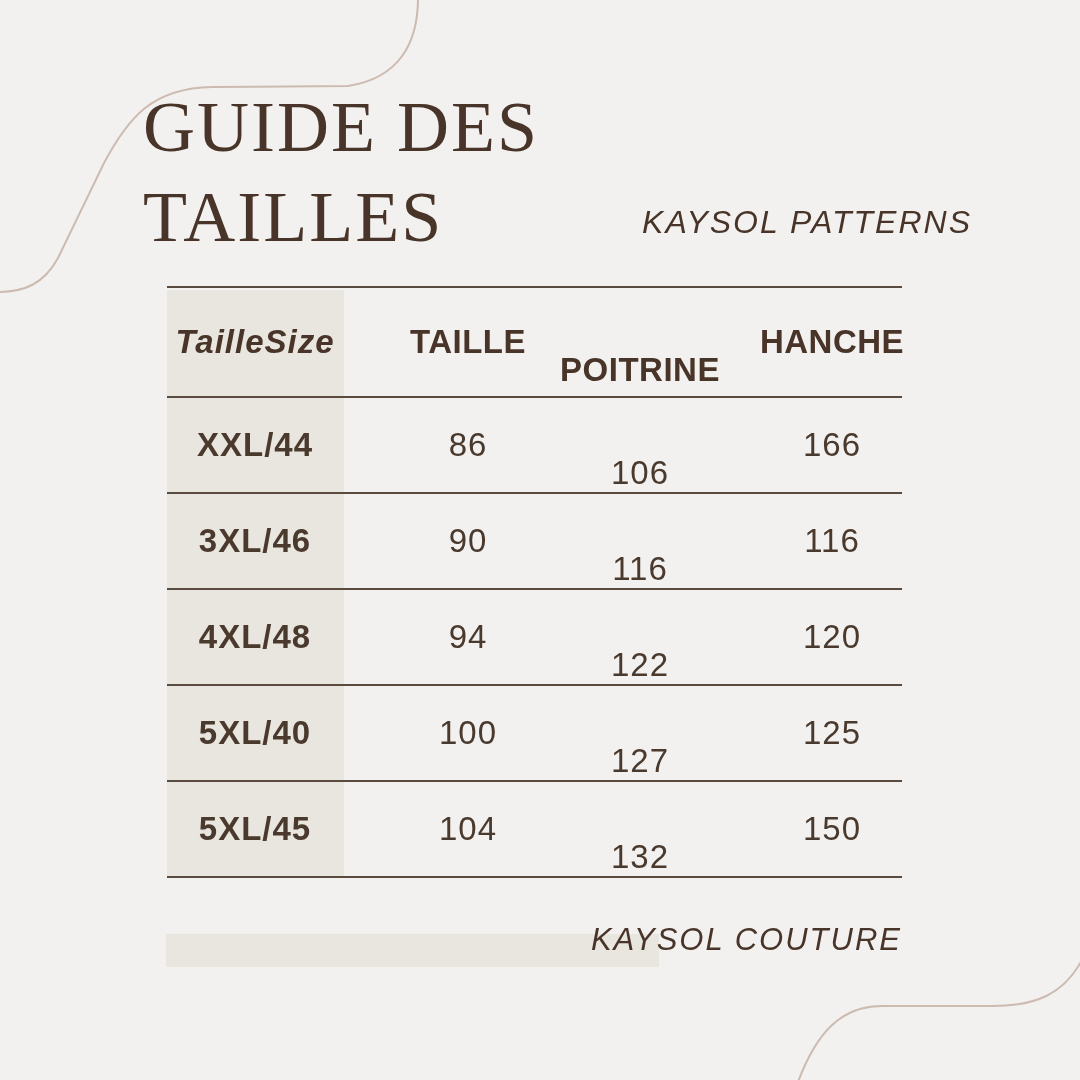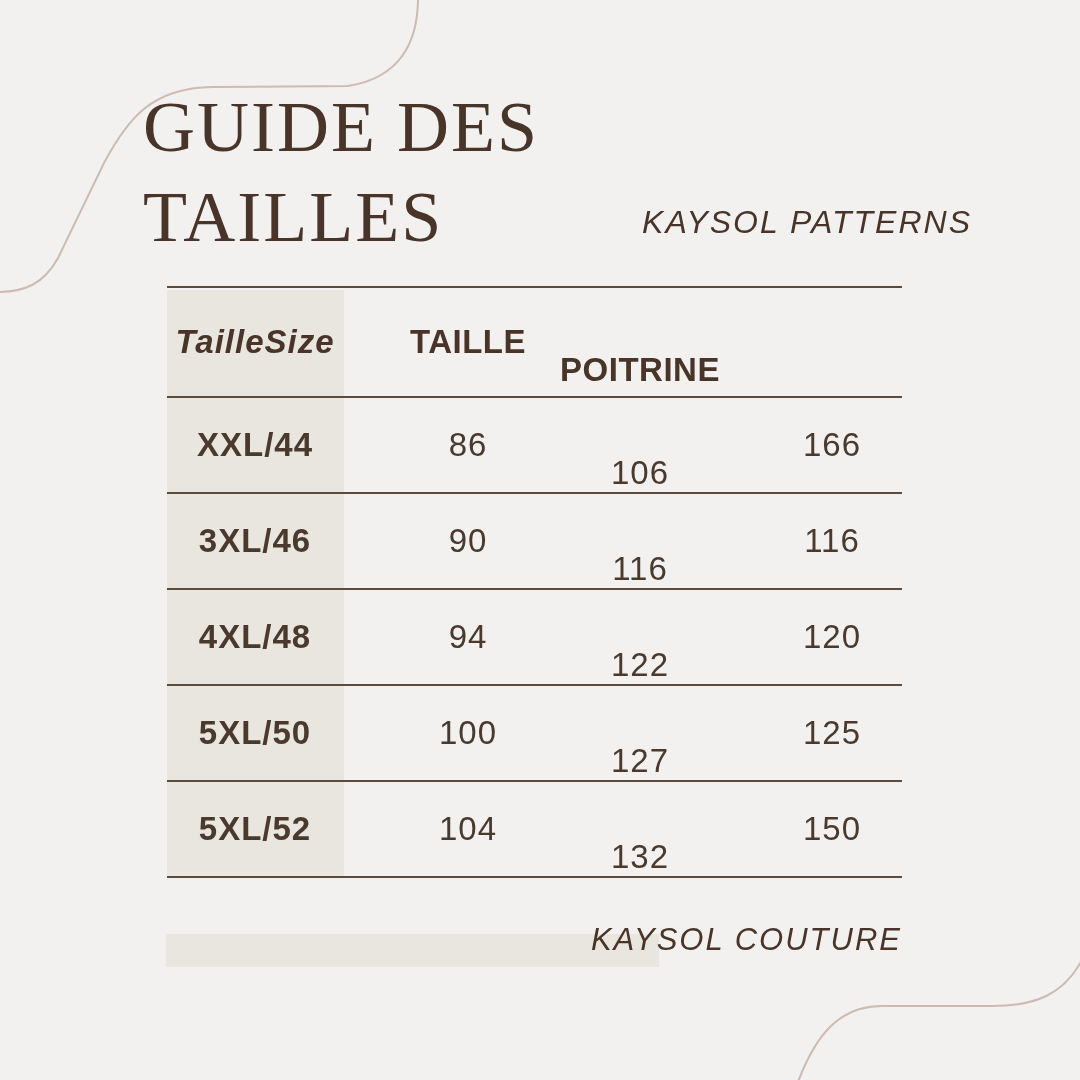--- a/index.html
+++ b/index.html
@@ -95,20 +95,21 @@
 
   <div class="brand-top">KAYSOL PATTERNS</div>
 
   <div class="size-table">
     <div class="band"></div>
 
     <div class="row header-row">
       <span class="cell c0 hdr-size">TailleSize</span>
       <span class="cell c1 hdr">TAILLE</span>
       <span class="cell c2 hdr">POITRINE</span>
+      <span class="cell c3 hdr">HANCHE</span>
     </div>
 
     <div class="row">
       <span class="cell c0">XXL/44</span>
       <span class="cell c1">86</span>
       <span class="cell c2">106</span>
       <span class="cell c3">166</span>
     </div>
 
     <div class="row">
@@ -119,28 +120,28 @@
     </div>
 
     <div class="row">
       <span class="cell c0">4XL/48</span>
       <span class="cell c1">94</span>
       <span class="cell c2">122</span>
       <span class="cell c3">120</span>
     </div>
 
     <div class="row">
-      <span class="cell c0">5XL/50</span>
+      <span class="cell c0">5XL/40</span>
       <span class="cell c1">100</span>
       <span class="cell c2">127</span>
       <span class="cell c3">125</span>
     </div>
 
     <div class="row">
-      <span class="cell c0">5XL/52</span>
+      <span class="cell c0">5XL/45</span>
       <span class="cell c1">104</span>
       <span class="cell c2">132</span>
       <span class="cell c3">150</span>
     </div>
   </div>
 
   <div class="footer-bar"></div>
   <div class="brand-bottom">KAYSOL COUTURE</div>
 
 </div>

